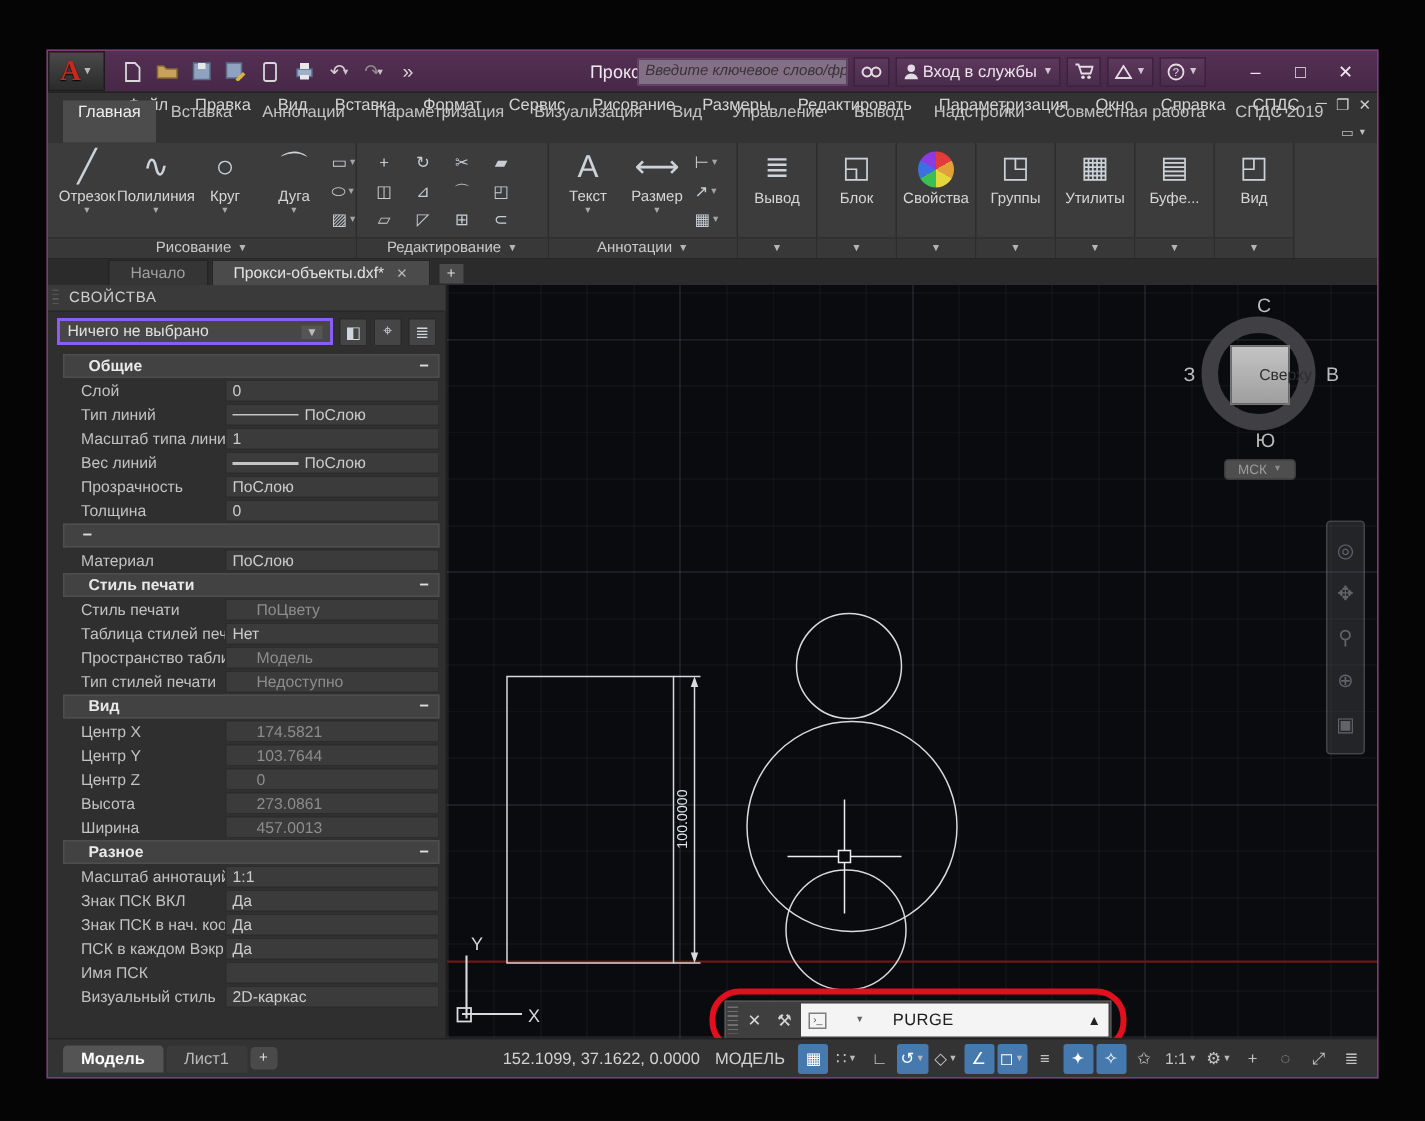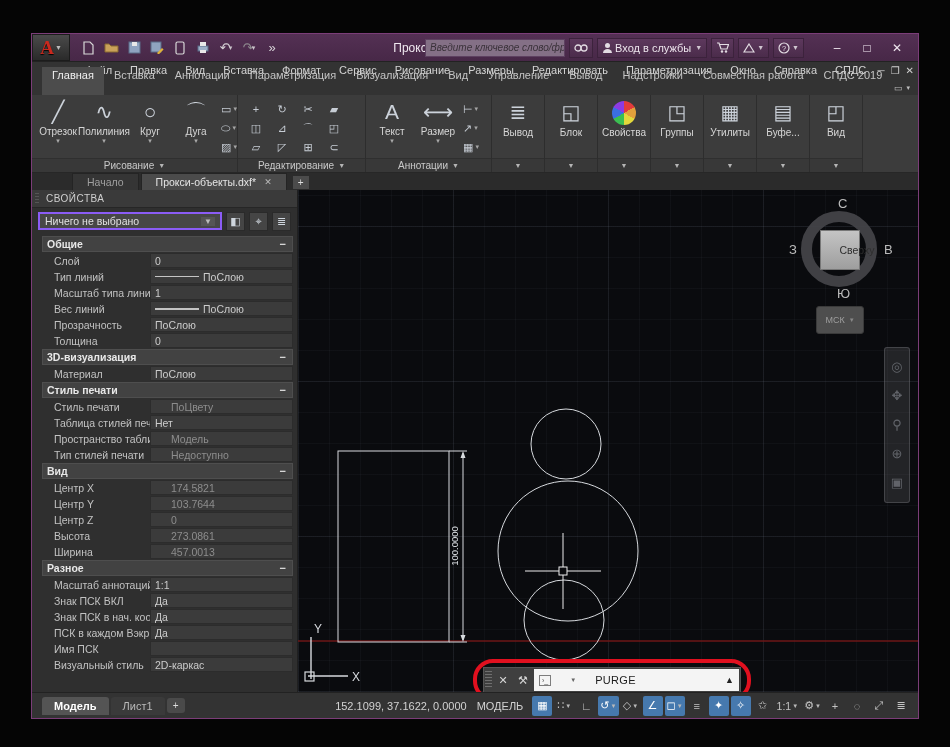--- a/index.html
+++ b/index.html
@@ -92,21 +92,21 @@
             display:flex; align-items:center; padding:0 5px; justify-content:space-between; }
   .pal-dd .ddc { font-size:8px; color:#bbb; background:#555; padding:0 3px; }
   .pal-ibtn { width:19px; height:19px; background:#454545; border:1px solid #2a2a2a; color:#cfd6de; font-size:11px;
               display:flex; align-items:center; justify-content:center; }
   .prop-list { flex:1; overflow:hidden; padding:2px 4px 0 10px; }
   .prop-item { display:flex; height:15px; align-items:center; position:relative; margin-bottom:1px; }
   .prop-item .p-label { width:108px; font-size:10.5px; color:#c2c2c2; padding-left:12px;
                         overflow:hidden; white-space:nowrap; }
   .prop-item .p-value { flex:1; align-self:stretch; background:#3b3b3b; border:1px solid #2c2c2c;
                         font-size:10.5px; color:#cccccc; display:flex; align-items:center; gap:4px; padding:0 4px; }
-  .prop-item.header { height:16px; background:#424242; border:1px solid #4e4e4e; }
+  .prop-item.header { height:16px; background:#424242; border:1px solid #4e4e4e;padding-left:12px; }
   .prop-item.header .p-label { width:auto; flex:1; color:#e8e8e8; font-weight:bold; font-size:10.5px; padding-left:4px; }
   .prop-item .collapse-btn { display:none; }
   .prop-item.header .collapse-btn { display:block; color:#ddd; font-size:11px; padding-right:6px; font-weight:bold; }
   .prop-item .v-text.muted { color:#8d8d8d;margin-left:16px; }
   .lsample { display:none; }
   .prop-item.line .lsample { display:block; width:44px; border-top:1px solid #c4c4c4; }
   .prop-item.thick .lsample { border-top-width:2px; }
 
   
   .canvas { flex:1; position:relative; background:#0a0b0e; overflow:hidden;
@@ -116,21 +116,21 @@
       repeating-linear-gradient(0deg, rgba(130,140,160,0.05) 0 1px, transparent 1px 31px),
       repeating-linear-gradient(90deg, rgba(130,140,160,0.05) 0 1px, transparent 1px 31px); }
   .canvas svg.draw { position:absolute; inset:0; }
 
   .viewcube { position:absolute; right:22px; top:8px; width:108px; height:124px; }
   .vc-letter { position:absolute; color:#bcbcbc; font-size:13px; }
   .vc-ring { position:absolute; left:13px; top:13px; width:76px; height:76px; border-radius:50%;
              border:11px solid rgba(70,70,74,0.9); }
   .vc-face { position:absolute; left:32px; top:32px; width:40px; height:40px; background:linear-gradient(#c4c4c4,#9e9e9e);
              border:1px solid #777; color:#2e2e2e; font-size:10.5px; display:flex; align-items:center; justify-content:center;padding-left:34px; }
-  .wcs-btn { position:absolute; left:28px; top:108px; width:48px; height:28px; background:#4e4e4e; border:1px solid #3a3a3a;
+  .wcs-btn { position:absolute; left:28px; top:108px; width:48px; height:14px; background:#4e4e4e; border:1px solid #3a3a3a;
              border-radius:3px; color:#9d9d9d; font-size:9px; display:flex; align-items:center; justify-content:center; gap:4px; }
   .wcs-btn .c { font-size:6px; color:#888; }
 
   .navbar { position:absolute; right:8px; top:157px; width:26px; height:156px; background:rgba(95,95,100,0.30);
             border:1px solid rgba(130,130,135,0.35); border-radius:3px; display:flex; flex-direction:column;
             align-items:center; justify-content:space-around; padding:4px 0; }
   .nav-icon { color:rgba(190,195,205,0.40); font-size:13px; line-height:14px; }
 
   
   .cmdline { position:absolute; left:185px; top:477px; width:258px; height:26px; display:flex; align-items:stretch;
@@ -615,21 +615,20 @@
           <div class="prop-item">
             <span class="p-label">Толщина</span>
             <span class="p-value">
 
               <span class="v-text">0</span>
             </span>
 
           </div>
 
           <div class="prop-item header">
-            <span class="p-label">3D-визуализация</span>
 
             <span class="collapse-btn">−</span>
           </div>
 
           <div class="prop-item">
             <span class="p-label">Материал</span>
             <span class="p-value">
 
               <span class="v-text">ПоСлою</span>
             </span>

